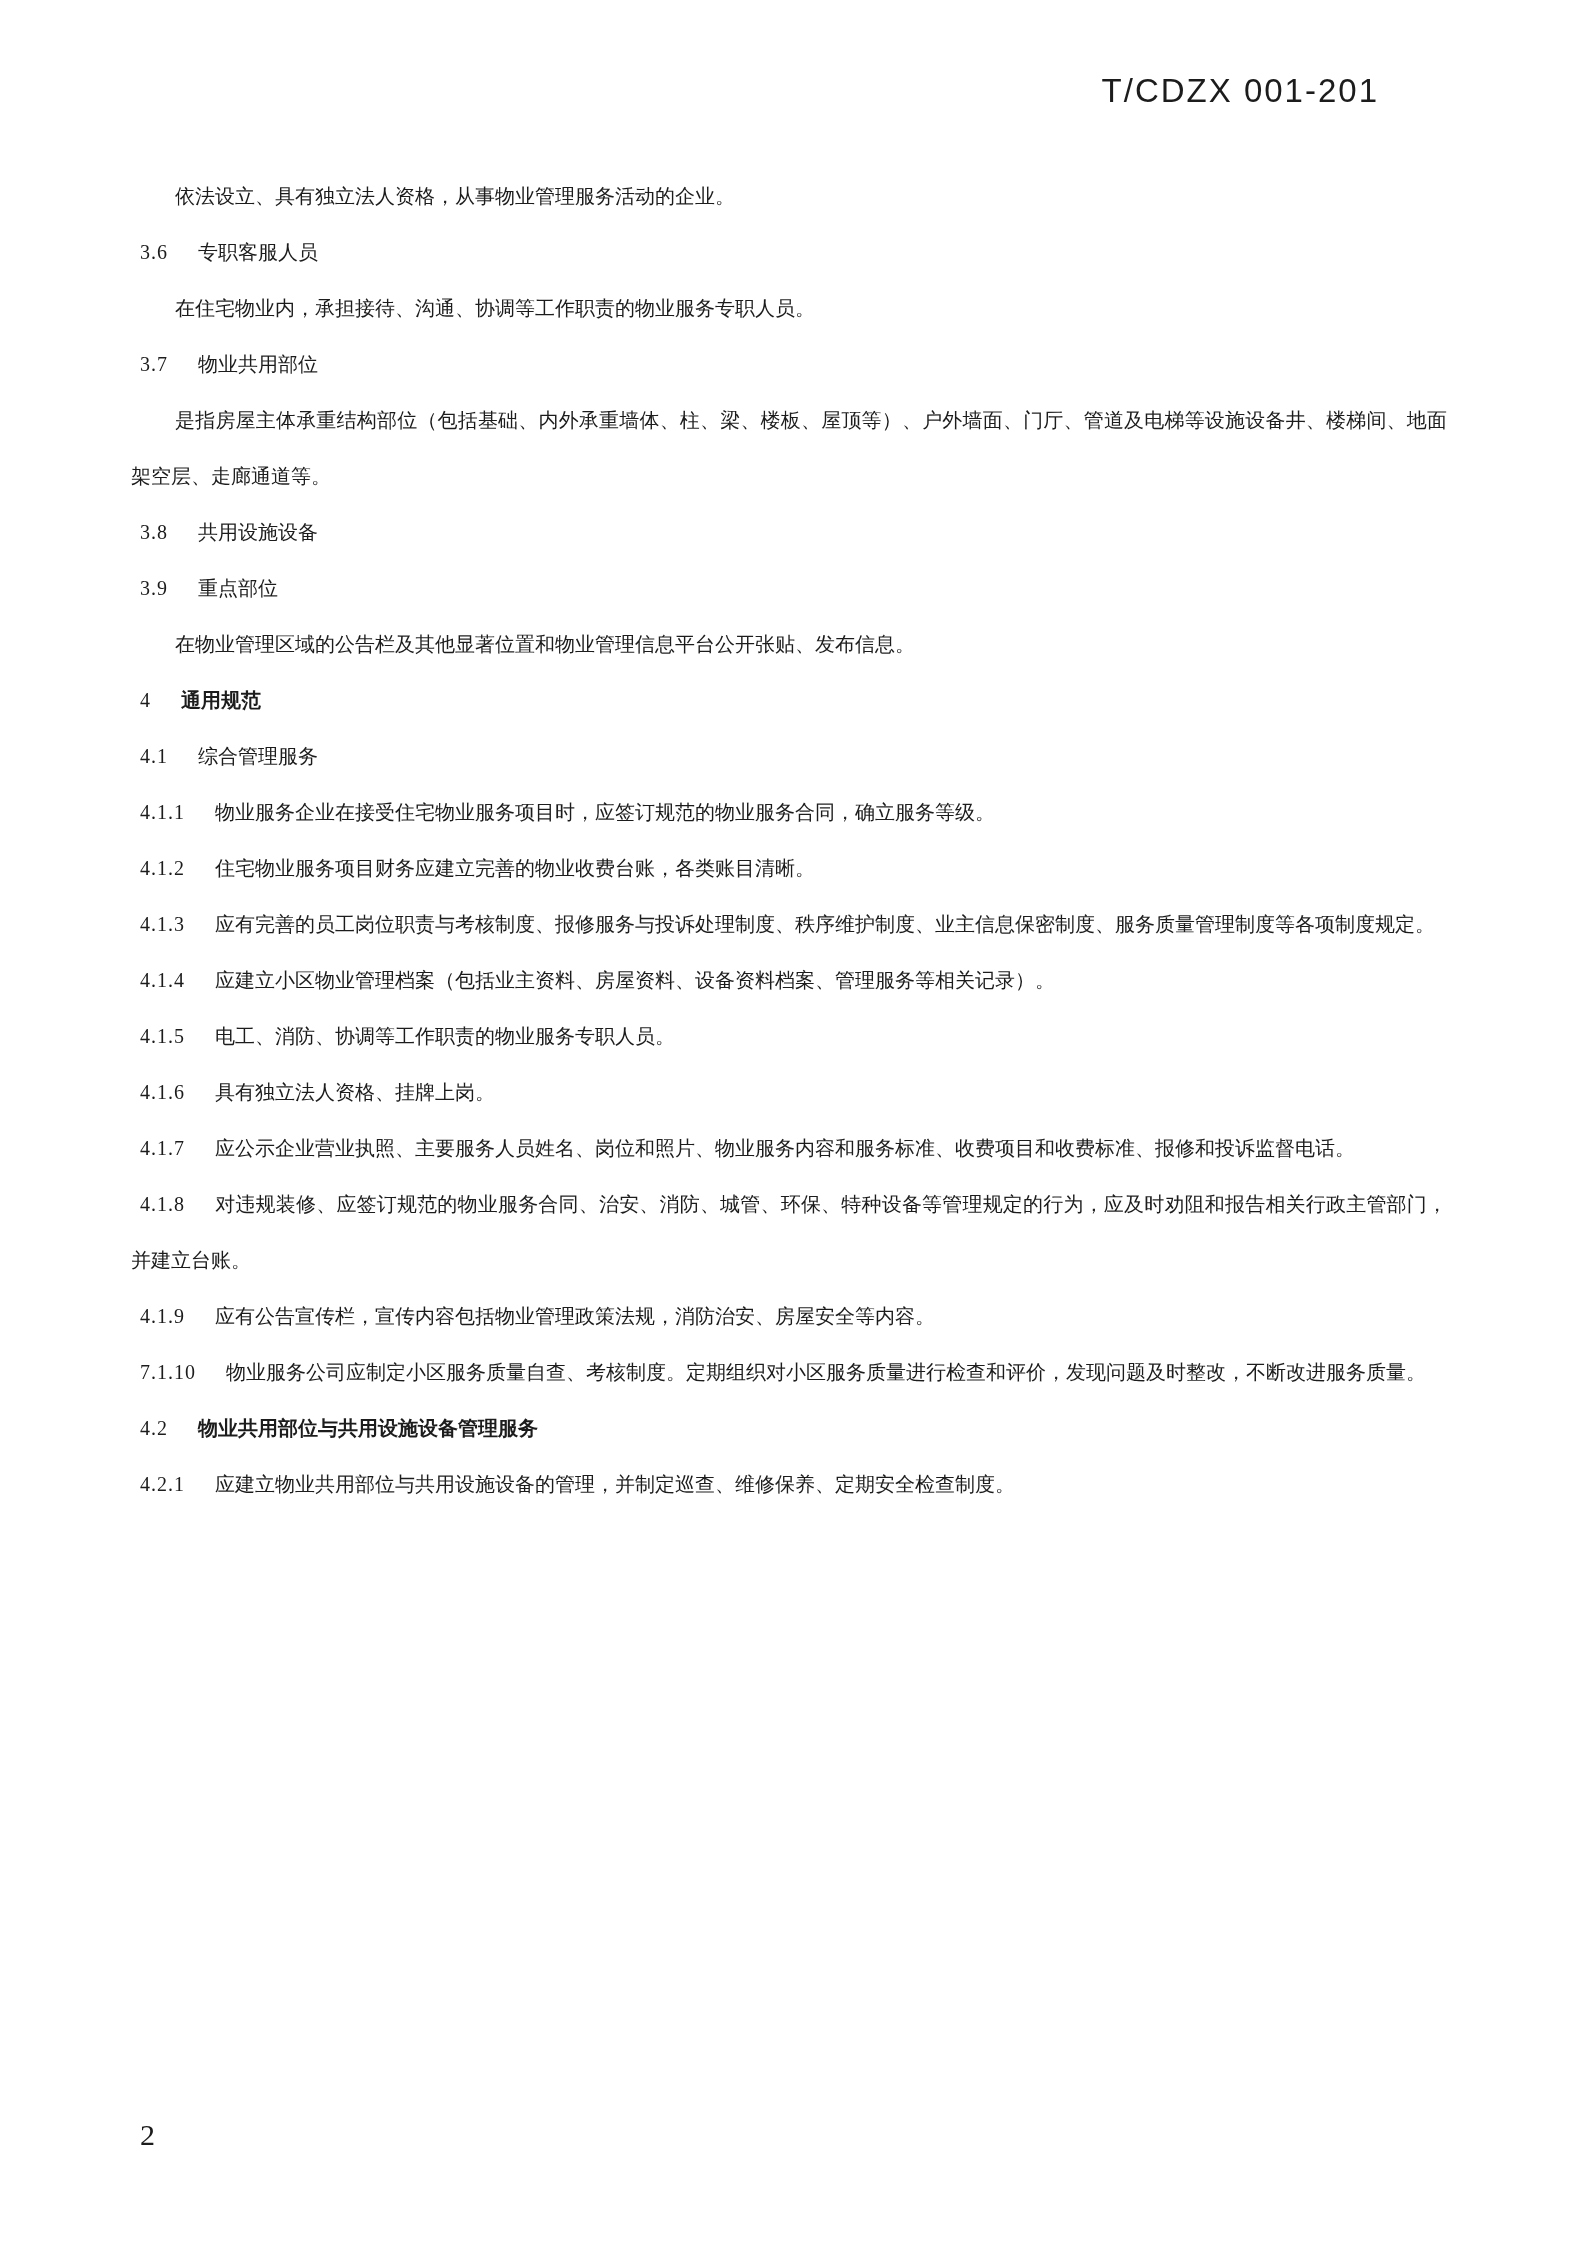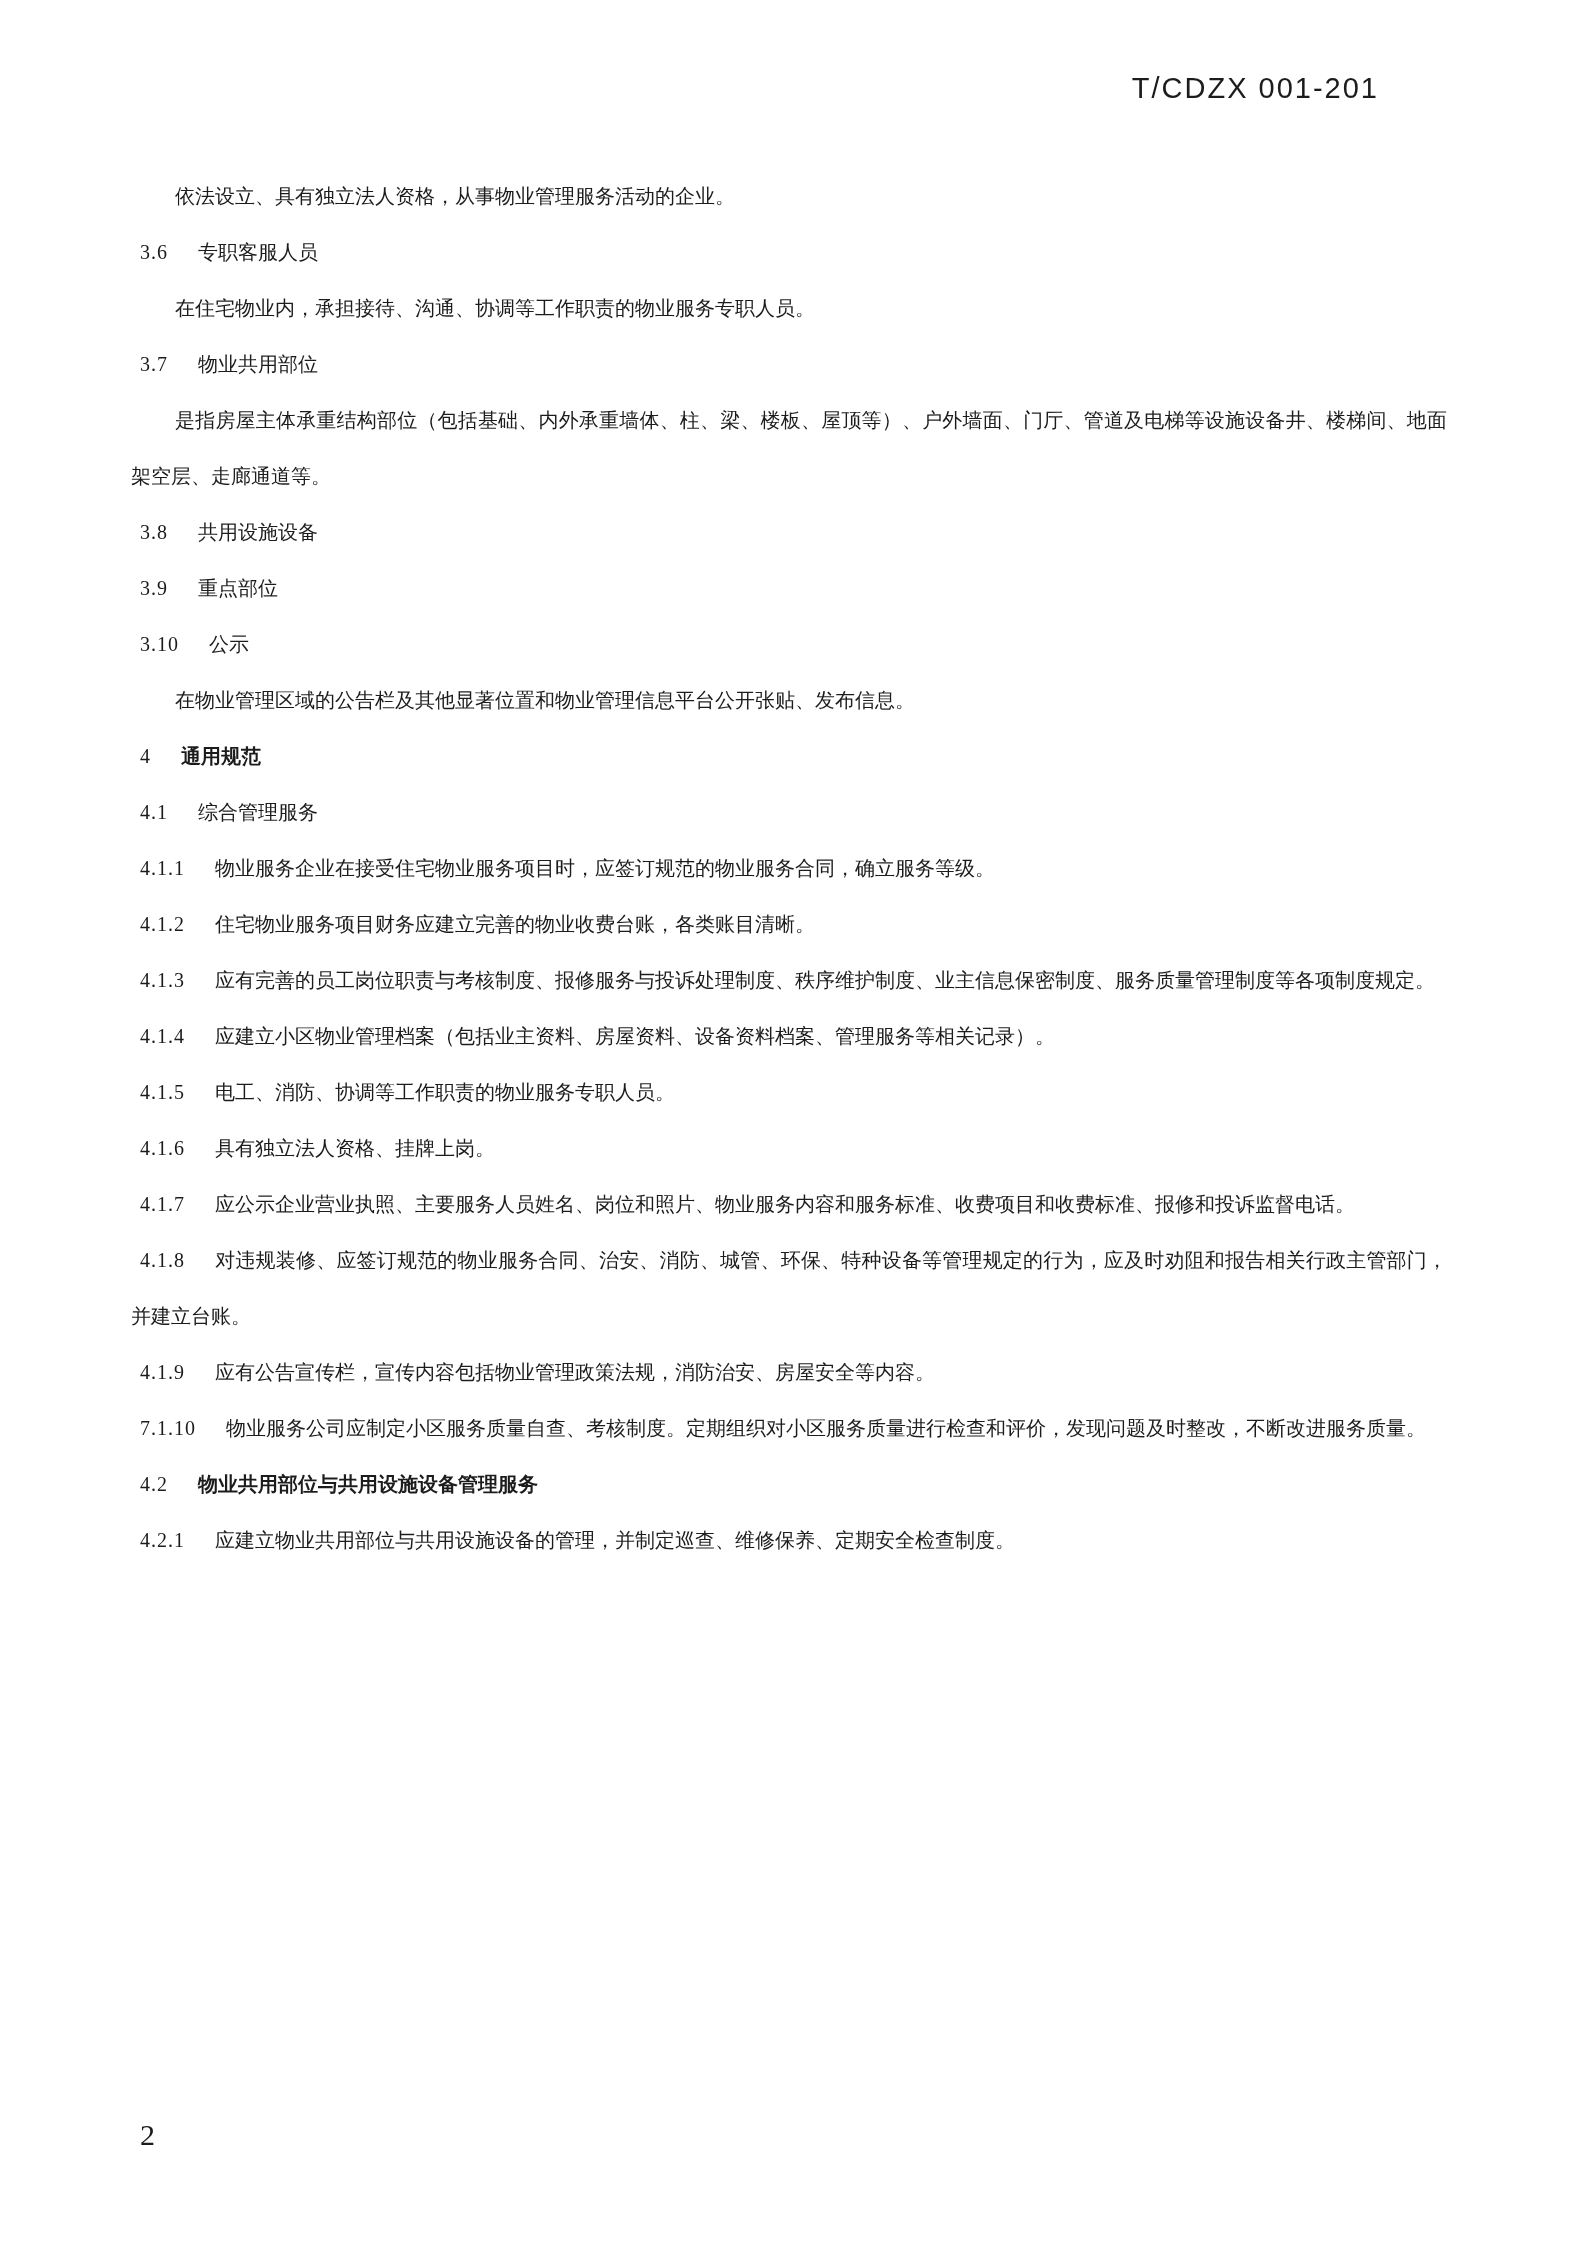--- a/index.html
+++ b/index.html
@@ -14,21 +14,21 @@
     margin: 0 auto;
     background: #ffffff;
     color: #1c1c1c;
     font-family: "Liberation Serif", "DejaVu Serif", serif;
     overflow: hidden;
   }
   .doc-code {
     position: absolute;
     top: 72px;
     right: 208px;
-    font-size: 29px;
+    font-size: 33px;
     letter-spacing: 2px;
     font-family: "Liberation Sans", "DejaVu Sans", sans-serif;
     color: #1c1c1c;
   }
   .doc-body {
     position: absolute;
     top: 168px;
     left: 131px;
     width: 1316px;
   }
@@ -75,21 +75,20 @@
   <div class="doc-code">T/CDZX 001-201</div>
 
   <main class="doc-body">
       <p class="block paragraph">依法设立、具有独立法人资格，从事物业管理服务活动的企业。</p>
       <p class="block heading"><span class="h-num">3.6</span><span class="h-title">专职客服人员</span></p>
       <p class="block paragraph">在住宅物业内，承担接待、沟通、协调等工作职责的物业服务专职人员。</p>
       <p class="block heading"><span class="h-num">3.7</span><span class="h-title">物业共用部位</span></p>
       <p class="block paragraph">是指房屋主体承重结构部位（包括基础、内外承重墙体、柱、梁、楼板、屋顶等）、户外墙面、门厅、管道及电梯等设施设备井、楼梯间、地面架空层、走廊通道等。</p>
       <p class="block heading"><span class="h-num">3.8</span><span class="h-title">共用设施设备</span></p>
       <p class="block heading"><span class="h-num">3.9</span><span class="h-title">重点部位</span></p>
-      <p class="block heading"><span class="h-num">3.10</span><span class="h-title">公示</span></p>
       <p class="block paragraph">在物业管理区域的公告栏及其他显著位置和物业管理信息平台公开张贴、发布信息。</p>
       <p class="block heading strong"><span class="h-num">4</span><span class="h-title">通用规范</span></p>
       <p class="block heading"><span class="h-num">4.1</span><span class="h-title">综合管理服务</span></p>
       <p class="block clause"><span class="c-num">4.1.1</span><span class="c-text">物业服务企业在接受住宅物业服务项目时，应签订规范的物业服务合同，确立服务等级。</span></p>
       <p class="block clause"><span class="c-num">4.1.2</span><span class="c-text">住宅物业服务项目财务应建立完善的物业收费台账，各类账目清晰。</span></p>
       <p class="block clause"><span class="c-num">4.1.3</span><span class="c-text">应有完善的员工岗位职责与考核制度、报修服务与投诉处理制度、秩序维护制度、业主信息保密制度、服务质量管理制度等各项制度规定。</span></p>
       <p class="block clause"><span class="c-num">4.1.4</span><span class="c-text">应建立小区物业管理档案（包括业主资料、房屋资料、设备资料档案、管理服务等相关记录）。</span></p>
       <p class="block clause"><span class="c-num">4.1.5</span><span class="c-text">电工、消防、协调等工作职责的物业服务专职人员。</span></p>
       <p class="block clause"><span class="c-num">4.1.6</span><span class="c-text">具有独立法人资格、挂牌上岗。</span></p>
       <p class="block clause"><span class="c-num">4.1.7</span><span class="c-text">应公示企业营业执照、主要服务人员姓名、岗位和照片、物业服务内容和服务标准、收费项目和收费标准、报修和投诉监督电话。</span></p>

